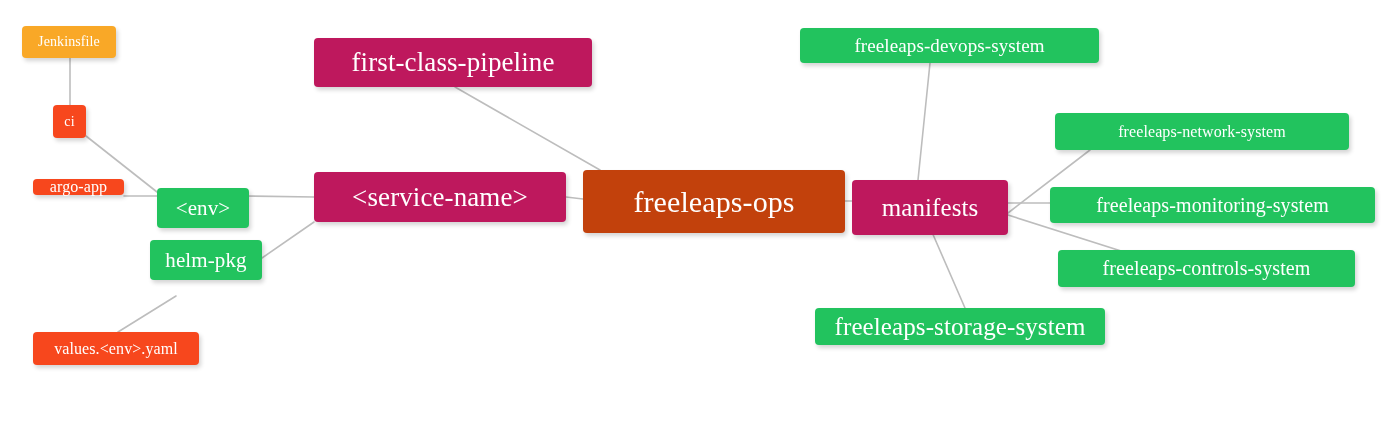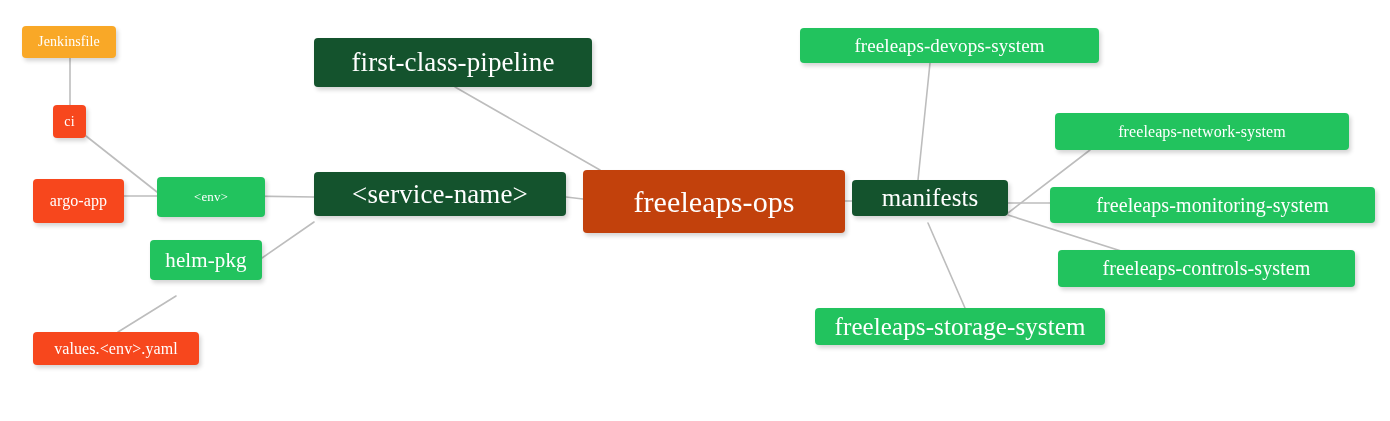--- a/index.html
+++ b/index.html
@@ -36,21 +36,21 @@
     align-items: center;
     justify-content: center;
     border-radius: 4px;
     color: #ffffff;
     white-space: nowrap;
     letter-spacing: 0.1px;
     box-shadow: 2px 3px 4px rgba(0, 0, 0, 0.17);
     user-select: none;
   }
   .node-root  { background: #c2410c; }
-  .node-blue  { background: #14532d; }
+  .node-blue  { background: #be185d; }
   .node-green { background: #22c35e; }
   .node-red   { background: #f7471d; }
   .node-amber { background: #f9a827; }
 </style>
 </head>
 <body>
 
 <div id="canvas">
   <svg id="edge-layer" viewBox="0 0 1390 421">
       <line class="edge" x1="70" y1="58" x2="70" y2="105"></line>
@@ -64,27 +64,27 @@
       <line class="edge" x1="845" y1="201" x2="852" y2="201"></line>
       <line class="edge" x1="918" y1="180" x2="930" y2="63"></line>
       <line class="edge" x1="1008" y1="213" x2="1090" y2="150"></line>
       <line class="edge" x1="1008" y1="203" x2="1050" y2="203"></line>
       <line class="edge" x1="1008" y1="215" x2="1140" y2="257"></line>
       <line class="edge" x1="928" y1="223" x2="965" y2="308"></line>
     </svg>
   <div id="node-layer">
       <div class="node node-amber" style="left: 22px; top: 26px; width: 94px; height: 32px; font-size: 14px;">Jenkinsfile</div>
       <div class="node node-red" style="left: 53px; top: 105px; width: 33px; height: 33px; font-size: 14px;">ci</div>
-      <div class="node node-red" style="left: 33px; top: 179px; width: 91px; height: 44px; font-size: 16px;">argo-app</div>
-      <div class="node node-green" style="left: 157px; top: 177px; width: 108px; height: 40px; font-size: 13px;">&lt;env&gt;</div>
+      <div class="node node-red" style="left: 33px; top: 179px; width: 91px; height: 16px; font-size: 16px;">argo-app</div>
+      <div class="node node-green" style="left: 157px; top: 188px; width: 92px; height: 40px; font-size: 21px;">&lt;env&gt;</div>
       <div class="node node-green" style="left: 150px; top: 240px; width: 112px; height: 40px; font-size: 21px;">helm-pkg</div>
       <div class="node node-red" style="left: 10px; top: 332px; width: 166px; height: 33px; font-size: 16px; margin-left: 23px;">values.&lt;env&gt;.yaml</div>
       <div class="node node-blue" style="left: 314px; top: 38px; width: 278px; height: 49px; font-size: 27px;">first-class-pipeline</div>
-      <div class="node node-blue" style="left: 314px; top: 172px; width: 252px; height: 44px; font-size: 27px;">&lt;service-name&gt;</div>
+      <div class="node node-blue" style="left: 314px; top: 172px; width: 252px; height: 50px; font-size: 27px;">&lt;service-name&gt;</div>
       <div class="node node-root" style="left: 583px; top: 170px; width: 262px; height: 63px; font-size: 30px;">freeleaps-ops</div>
-      <div class="node node-blue" style="left: 852px; top: 180px; width: 156px; height: 36px; font-size: 25px;">manifests</div>
+      <div class="node node-blue" style="left: 852px; top: 180px; width: 156px; height: 55px; font-size: 25px;">manifests</div>
       <div class="node node-green" style="left: 800px; top: 28px; width: 299px; height: 35px; font-size: 19px;">freeleaps-devops-system</div>
       <div class="node node-green" style="left: 1055px; top: 113px; width: 294px; height: 37px; font-size: 16px;">freeleaps-network-system</div>
       <div class="node node-green" style="left: 1050px; top: 187px; width: 325px; height: 36px; font-size: 20px;">freeleaps-monitoring-system</div>
       <div class="node node-green" style="left: 1058px; top: 250px; width: 297px; height: 37px; font-size: 20px;">freeleaps-controls-system</div>
       <div class="node node-green" style="left: 815px; top: 308px; width: 290px; height: 37px; font-size: 25px;">freeleaps-storage-system</div>
     </div>
 </div>
 
 </body></html>

